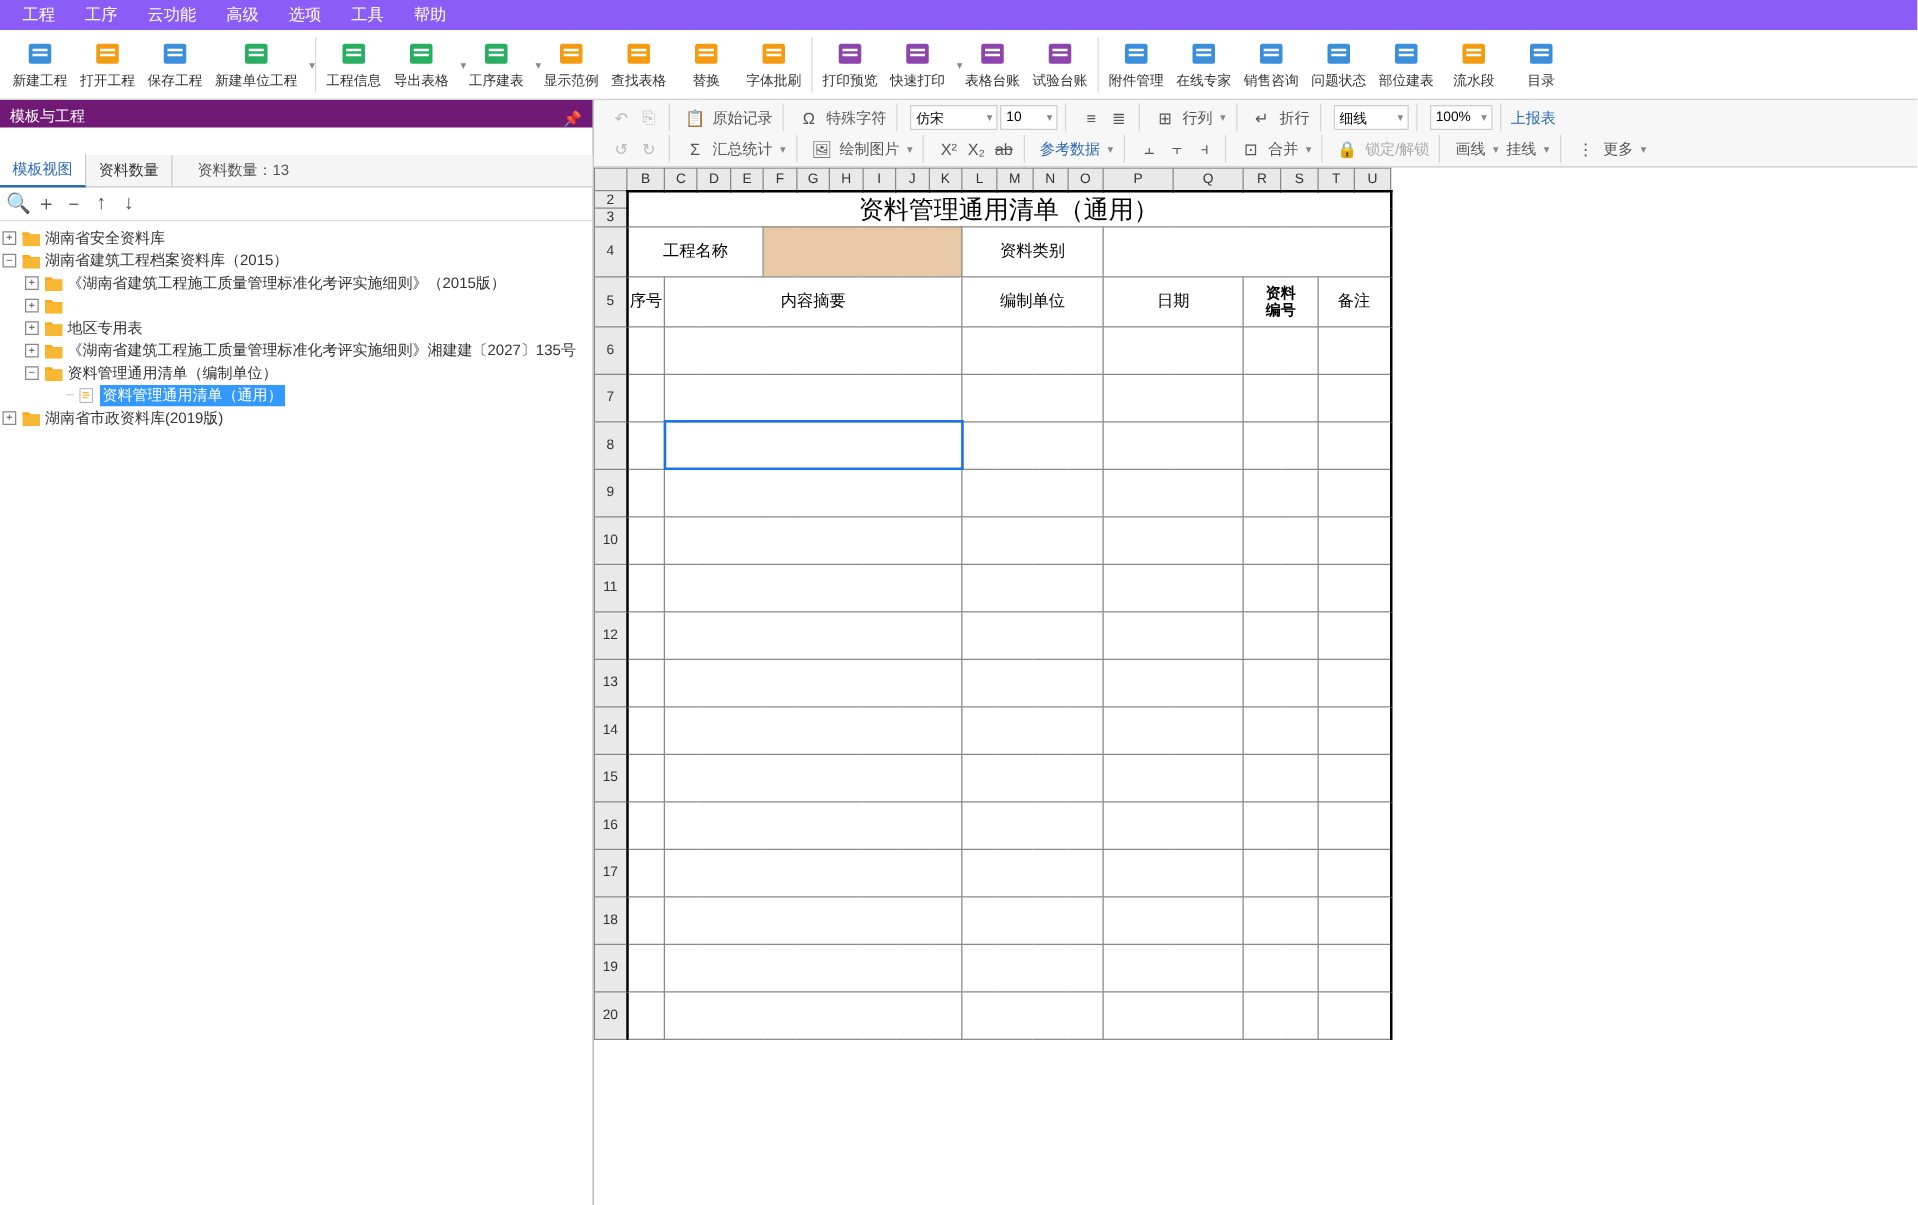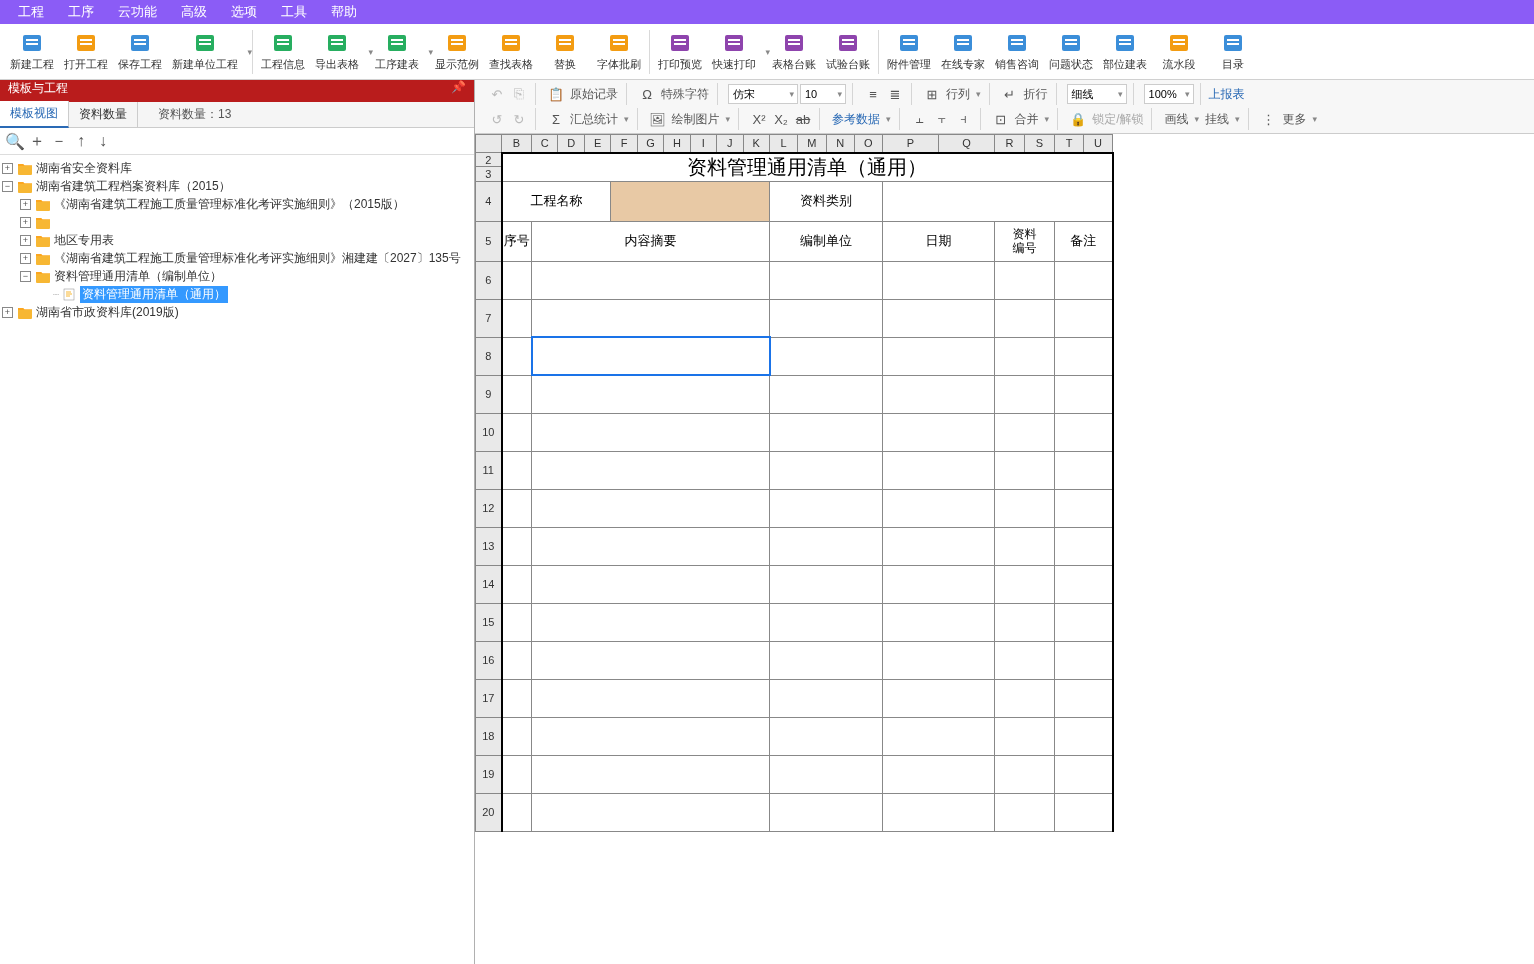--- a/index.html
+++ b/index.html
@@ -17,23 +17,23 @@
 .tb-sep { width: 1px; height: 44px; background: #d9d9d9; margin: 0 2px; }
 .tb-arrow { position: absolute; right: -4px; top: 50%; transform: translateY(-50%); color: #888; font-size: 9px; }
 .has-arrow { padding-right: 10px; }
 
 
 .main { display: flex; height: calc(100% - 80px); }
 .left { width: 475px; display: flex; flex-direction: column; border-right: 1px solid #b0b0b0; }
 .right { flex: 1; display: flex; flex-direction: column; overflow: hidden; }
 
 
-.panel-hdr { background: #b91c1c; color: #fff; height: 22px; display: flex; align-items: flex-start; padding: 0 8px; font-size: 12px; }
+.panel-hdr { background: #701a75; color: #fff; height: 22px; display: flex; align-items: flex-end; padding: 0 8px; font-size: 12px; }
 .panel-hdr .pin { margin-left: auto; cursor: pointer; }
-.tabs-row { display: flex; align-items: center; background: #f5f5f5; border-bottom: 1px solid #ccc; height: 26px; }
+.tabs-row { display: flex; align-items: center; background: #f5f5f5; border-bottom: 1px solid #ccc; height: 26px; margin-top: 22px; }
 .tab { padding: 4px 10px; cursor: pointer; color: #333; font-size: 12px; border-right: 1px solid #ccc;}
 .tab.active { color: #2a6ab5; border-bottom: 2px solid #2a6ab5; background: #fff; }
 .data-count { margin-left: 20px; color: #555; font-size: 12px; }
 .search-row { display: flex; align-items: center; padding: 4px 6px; gap: 4px; border-bottom: 1px solid #ddd; }
 .search-row input { flex: 1; height: 22px; border: 1px solid #ccc; padding: 0 6px; font-size: 12px; outline: none; }
 .search-row .sbtn { width: 18px; height: 18px; display:flex; align-items:center; justify-content:center; cursor: pointer; color:#555; font-size: 16px;}
 
 
 .tree { flex: 1; overflow: auto; padding: 4px 2px; font-size: 12px; color: #333; }
 .tn { display: flex; align-items: center; height: 18px; white-space: nowrap; cursor: pointer; }
@@ -62,21 +62,21 @@
 .sheet td, .sheet th { border: 1px solid #888; padding:0; }
 .colhdr { background:#e9e9e9; text-align:center; height:18px; font-weight:normal; color:#333; font-size:11px;}
 .rowhdr { background:#e9e9e9; text-align:center; width:26px; color:#333; font-size:11px; font-weight:normal;}
 .corner { background:#e9e9e9; width:26px; height:18px;}
 .title-cell { font-size:20px; text-align:center; font-family: SimSun, serif; }
 .hdr-cell { background:#fff; text-align:center; height:40px; font-size:13px; }
 .lbl-cell { text-align:center; font-size:13px;}
 .data-cell { height:38px; background:#fff;}
 .filled { background:#e8c9a5;}
 .sel-cell { outline: 2px solid #1a73e8; outline-offset:-1px;}
-.w-seq { width:30px;} .w-cont { width:238px;} .w-unit { width:113px;} .w-date { width:112px;} .w-num { width:50px;} .w-note {width:58px;}
+.w-seq { width:30px;} .w-cont { width:238px;} .w-unit { width:113px;} .w-date { width:112px;} .w-num { width:50px;font-weight:bold;} .w-note {width:58px;}
 .thick-r { border-right: 2px solid #000 !important;}
 .thick-l { border-left: 2px solid #000 !important;}
 .thick-t { border-top: 2px solid #000 !important;}
 
 
 .fold-y { fill:#f7b733;} .fold-y2 {fill:#fca61f;}
 .up-lbl { color:#2a6ab5; font-size:12px; cursor:pointer; padding: 0 4px;}
 </style>
 </head>
 <body>

